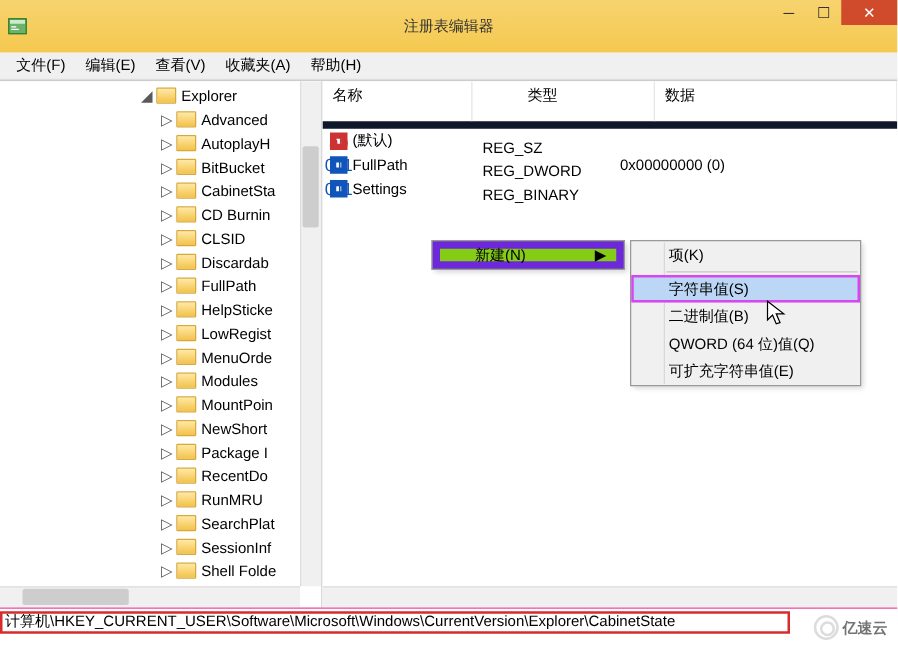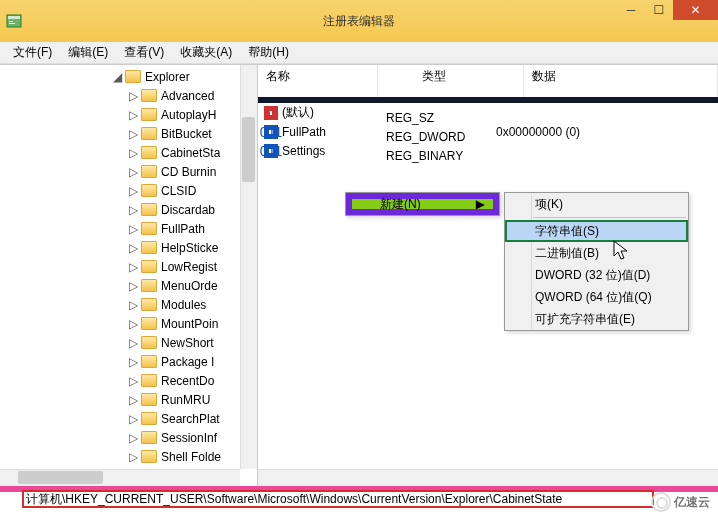--- a/index.html
+++ b/index.html
@@ -26,32 +26,32 @@
 .lh-name { width: 120px; }
 .lh-type { width: 110px; margin-left: 36px; }
 .lh-data { flex: 1; }
 .list-row { display: flex; height: 19px; align-items: center; }
 .list-row .c1 { width: 120px; padding-left: 6px; display:flex; align-items:center; gap:4px;}
 .list-row .c2 { width: 110px; padding-left: 8px; margin-top: 11px;}
 .list-row .c3 { flex:1; padding-left: 8px;}
 .reg-icon { width:14px; height:14px; display:inline-flex; align-items:center; justify-content:center; font-size:14px; border:5px solid #a3a3a3; background:#fff;}
 .reg-icon.str { color:#c33; border-color:#c33;}
 .reg-icon.bin { color:#15b; border-color:#15b;}
-.statusbar { height: 22px; border-top: 6px solid #ec4899; display:flex; align-items:flex-end; padding: 0 22px; position: relative;}
+.statusbar { height: 22px; border-top: 1px solid #ec4899; display:flex; align-items:center; padding: 0 0; position: relative;}
 .statusbar .path { border: 2px solid #d62c2c; padding: 0 2px; height: 18px; display:flex; align-items:center; width:632px; overflow:hidden; white-space:nowrap;}
 .scrollbar-v { width: 17px; background:#f0f0f0; border-left:1px solid #ddd; position:absolute; right:0; top:0; bottom:17px;}
 .tree .sb-thumb { position:absolute; right:2px; top:52px; width:13px; height:65px; background:#cdcdcd; border-radius:2px;}
 .tree .sb-track-h { position:absolute; left:0; right:17px; bottom:0; height:17px; background:#f0f0f0; border-top:1px solid #ddd;}
 .tree .sb-thumb-h { position:absolute; bottom:2px; left:18px; height:13px; width:85px; background:#cdcdcd; border-radius:2px;}
 .list .sb-track-h { position:absolute; left:0; right:0; bottom:0; height:17px; background:#f0f0f0; border-top:1px solid #ddd;}
 .ctx-menu { position: absolute; background: #f0f0f0; border: 1px solid #999; box-shadow: 2px 2px 4px rgba(0,0,0,.15); z-index: 10; }
 .ctx-menu.m1 { left: 345px; top: 192px; width: 155px; }
 .ctx-menu.m2 { left: 504px; top: 192px; width: 185px; }
 .ctx-row { height: 22px; display: flex; align-items: center; padding: 0 24px 0 30px; position: relative; }
-.ctx-row.hover { background: #bcd7f5; border: 2px solid #15803d; height:22px; padding: 0 22px 0 28px;}
+.ctx-row.hover { background: #bcd7f5; border: 2px solid #d946ef; height:22px; padding: 0 22px 0 28px;}
 .ctx-row .arrow { position: absolute; right: 8px; }
 .ctx-sep { height:1px; background:#c5c5c5; margin: 2px 2px 2px 28px;}
 .m1 .ctx-row.hover { background: #84cc16; border: 6px solid #6d28d9;}
 .iconbar-left { position:absolute; left:1px; top:1px; bottom:1px; width:26px; background:#f0f0f0; border-right:1px solid #d8d8d8;}
 .watermark { position:absolute; right:8px; bottom:6px; color:#737373; font-size:14px; font-weight:bold; display:flex; align-items:center; gap:3px;}
 .watermark .wm-icon { width:20px; height:20px; border:2px solid #dcdcdc; border-radius:50%; position:relative;}
 .watermark .wm-icon::before{content:"";position:absolute;width:8px;height:8px;border:2px solid #dcdcdc;border-radius:50%;left:3px;top:3px;}
 .cursor { position:absolute; left:613px; top:240px; z-index:20; pointer-events:none;}
 </style>
 </head>
@@ -242,23 +242,20 @@
       <span>项(K)</span>
     </div>
   <div class="ctx-sep"></div>
   <div class="ctx-row hover">
       <span>字符串值(S)</span>
     </div>
   <div class="ctx-row">
       <span>二进制值(B)</span>
     </div>
   <div class="ctx-row">
-      <span>DWORD (32 位)值(D)</span>
-    </div>
-  <div class="ctx-row">
       <span>QWORD (64 位)值(Q)</span>
     </div>
   <div class="ctx-row">
       <span>可扩充字符串值(E)</span>
     </div>
 </div>
 
 <svg class="cursor" width="18" height="22" viewBox="0 0 18 22">
     <path d="M1 1 L1 16 L5 12 L8 19 L11 18 L8 11 L14 11 Z" fill="#fff" stroke="#000" stroke-width="1"></path>
   </svg>

